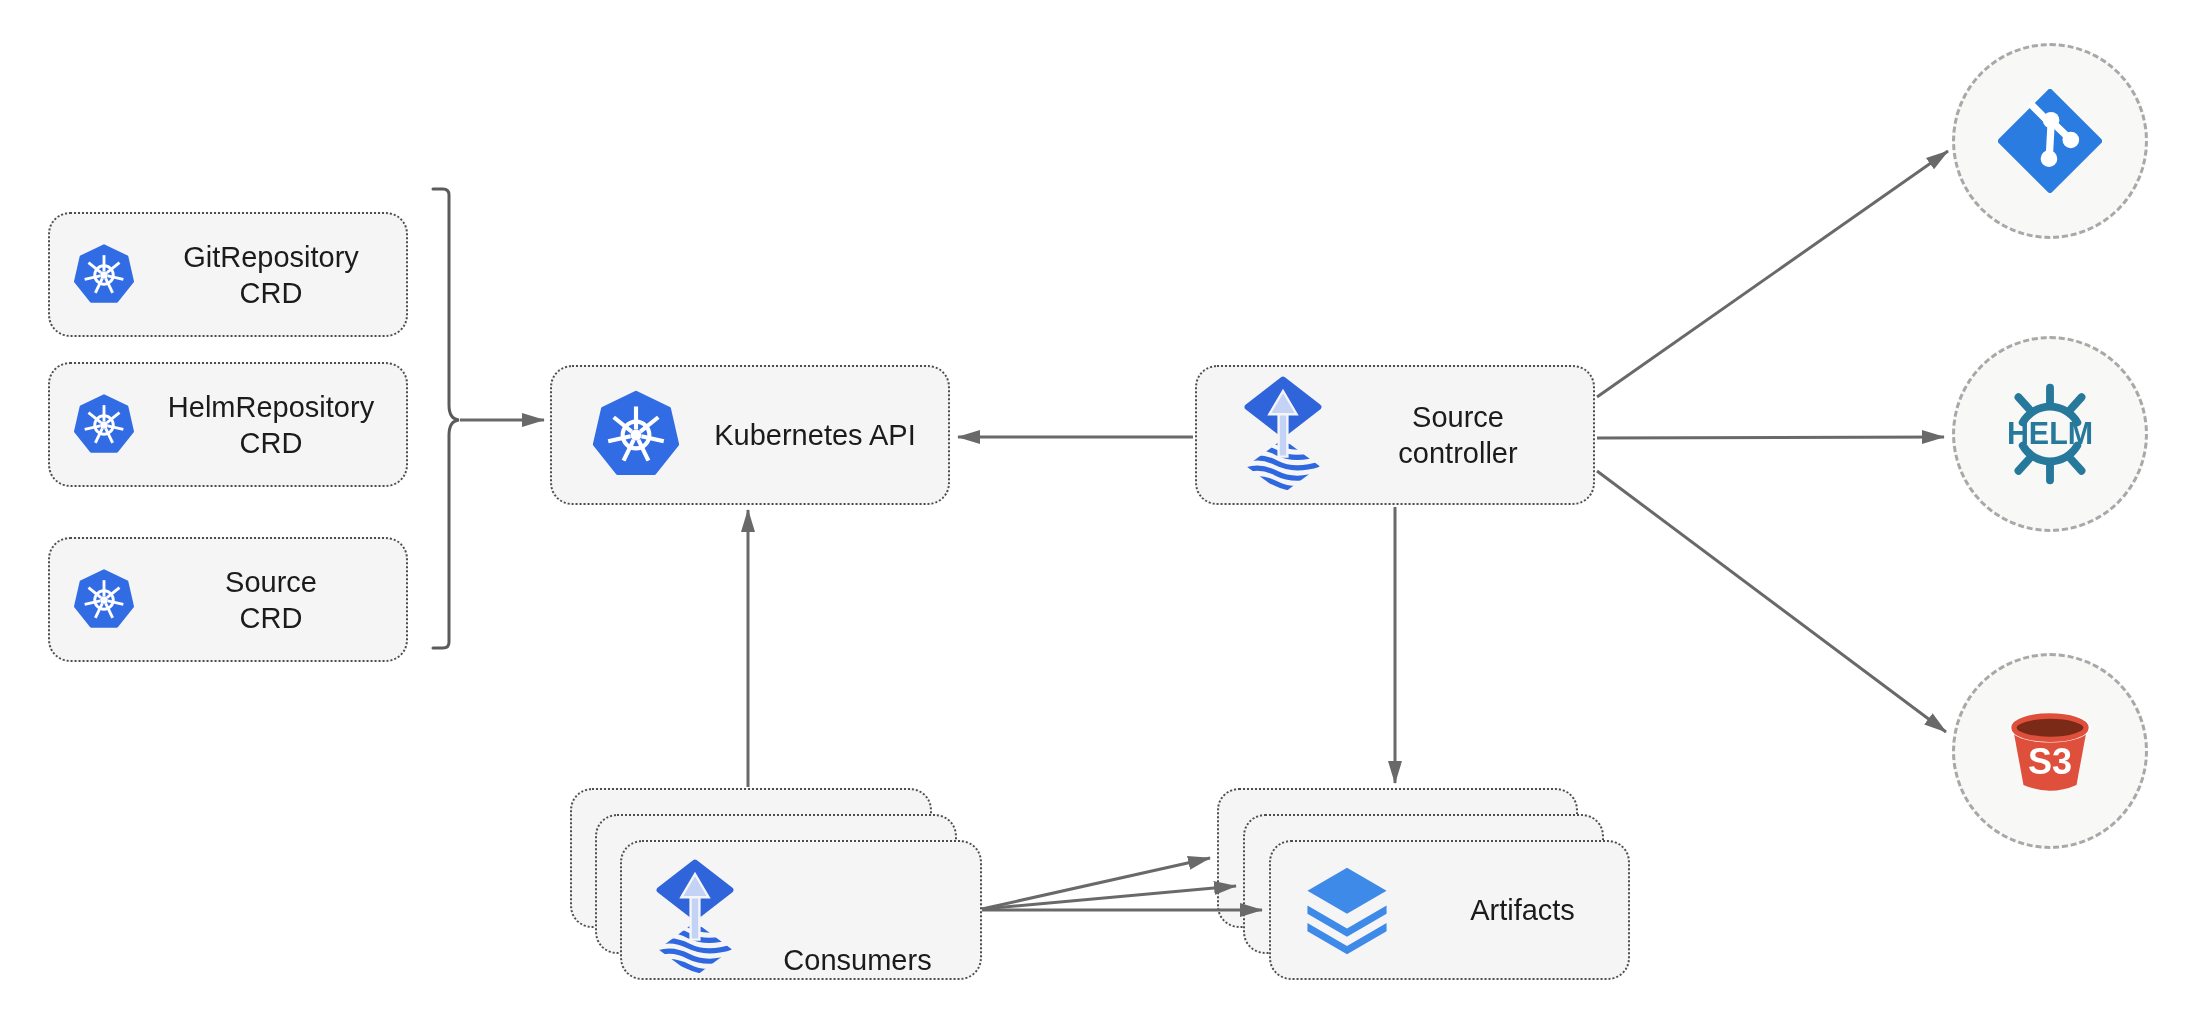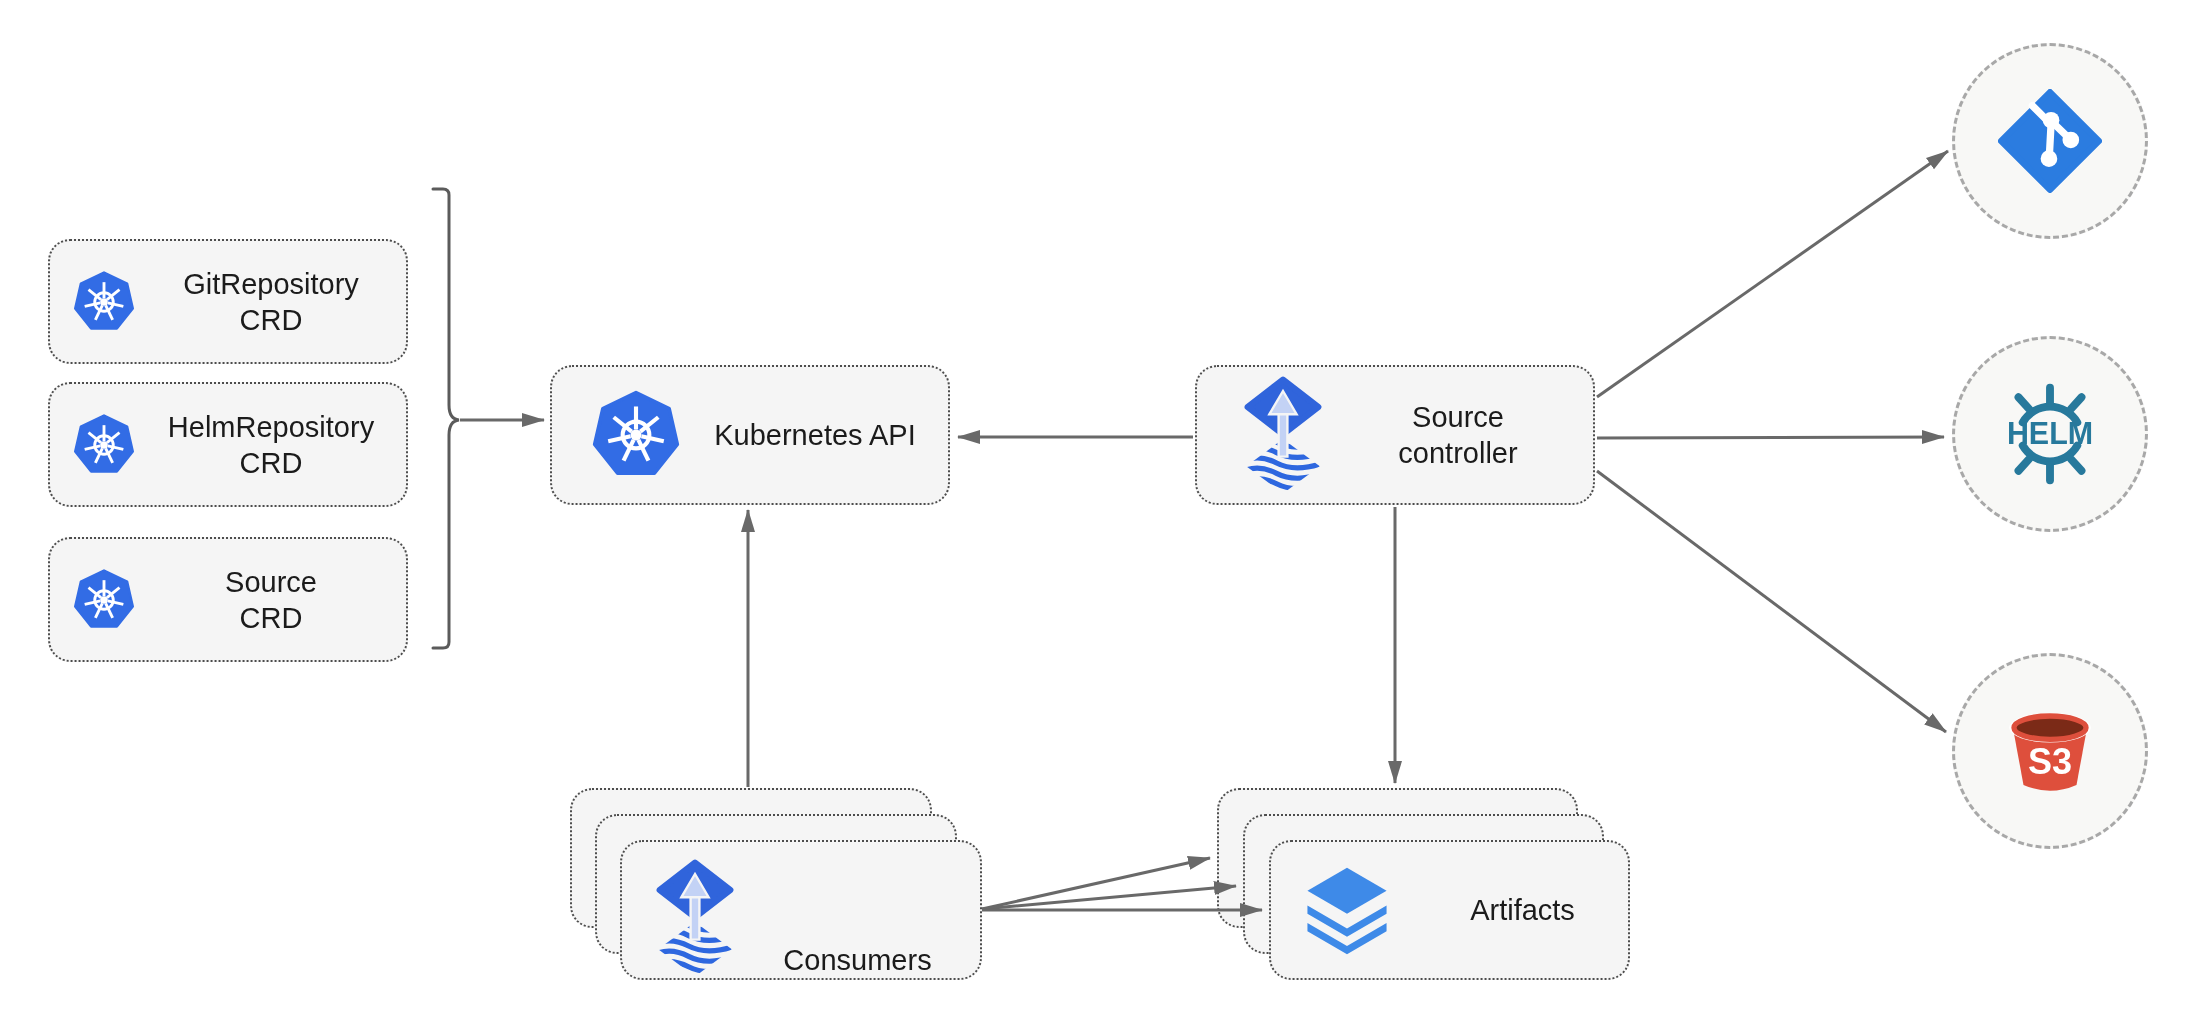--- a/index.html
+++ b/index.html
@@ -107,33 +107,33 @@
       <path d="M15 28 L25 82 Q50 93 75 82 L85 28 Z" fill="#DE4F3C"></path>
       <ellipse cx="50" cy="28" rx="38.5" ry="14" fill="#ffffff"></ellipse>
       <ellipse cx="50" cy="28" rx="34" ry="11" fill="#7B2A17" stroke="#DE4F3C" stroke-width="5"></ellipse>
       <text x="50" y="72" text-anchor="middle" font-family="Liberation Sans, sans-serif" font-size="34" font-weight="bold" fill="#ffffff">S3</text>
     </symbol>
   </defs>
 </svg>
 
 <div class="canvas">
 
-  <div class="node" style="left:48px;top:239px;width:360px;height:125px;">
+  <div class="node" style="left:48px;top:212px;width:360px;height:125px;">
     <span class="icon" style="margin-left:22px;">
       <svg width="64" height="64">
           <use href="#sym-k8s"></use>
         </svg>
     </span>
     <span class="label">
       <span>GitRepository</span><br>
       <span>CRD</span>
     </span>
   </div>
 
-  <div class="node" style="left:48px;top:382px;width:360px;height:125px;">
+  <div class="node" style="left:48px;top:362px;width:360px;height:125px;">
     <span class="icon" style="margin-left:22px;">
       <svg width="64" height="64">
           <use href="#sym-k8s"></use>
         </svg>
     </span>
     <span class="label">
       <span>HelmRepository</span><br>
       <span>CRD</span>
     </span>
   </div>

